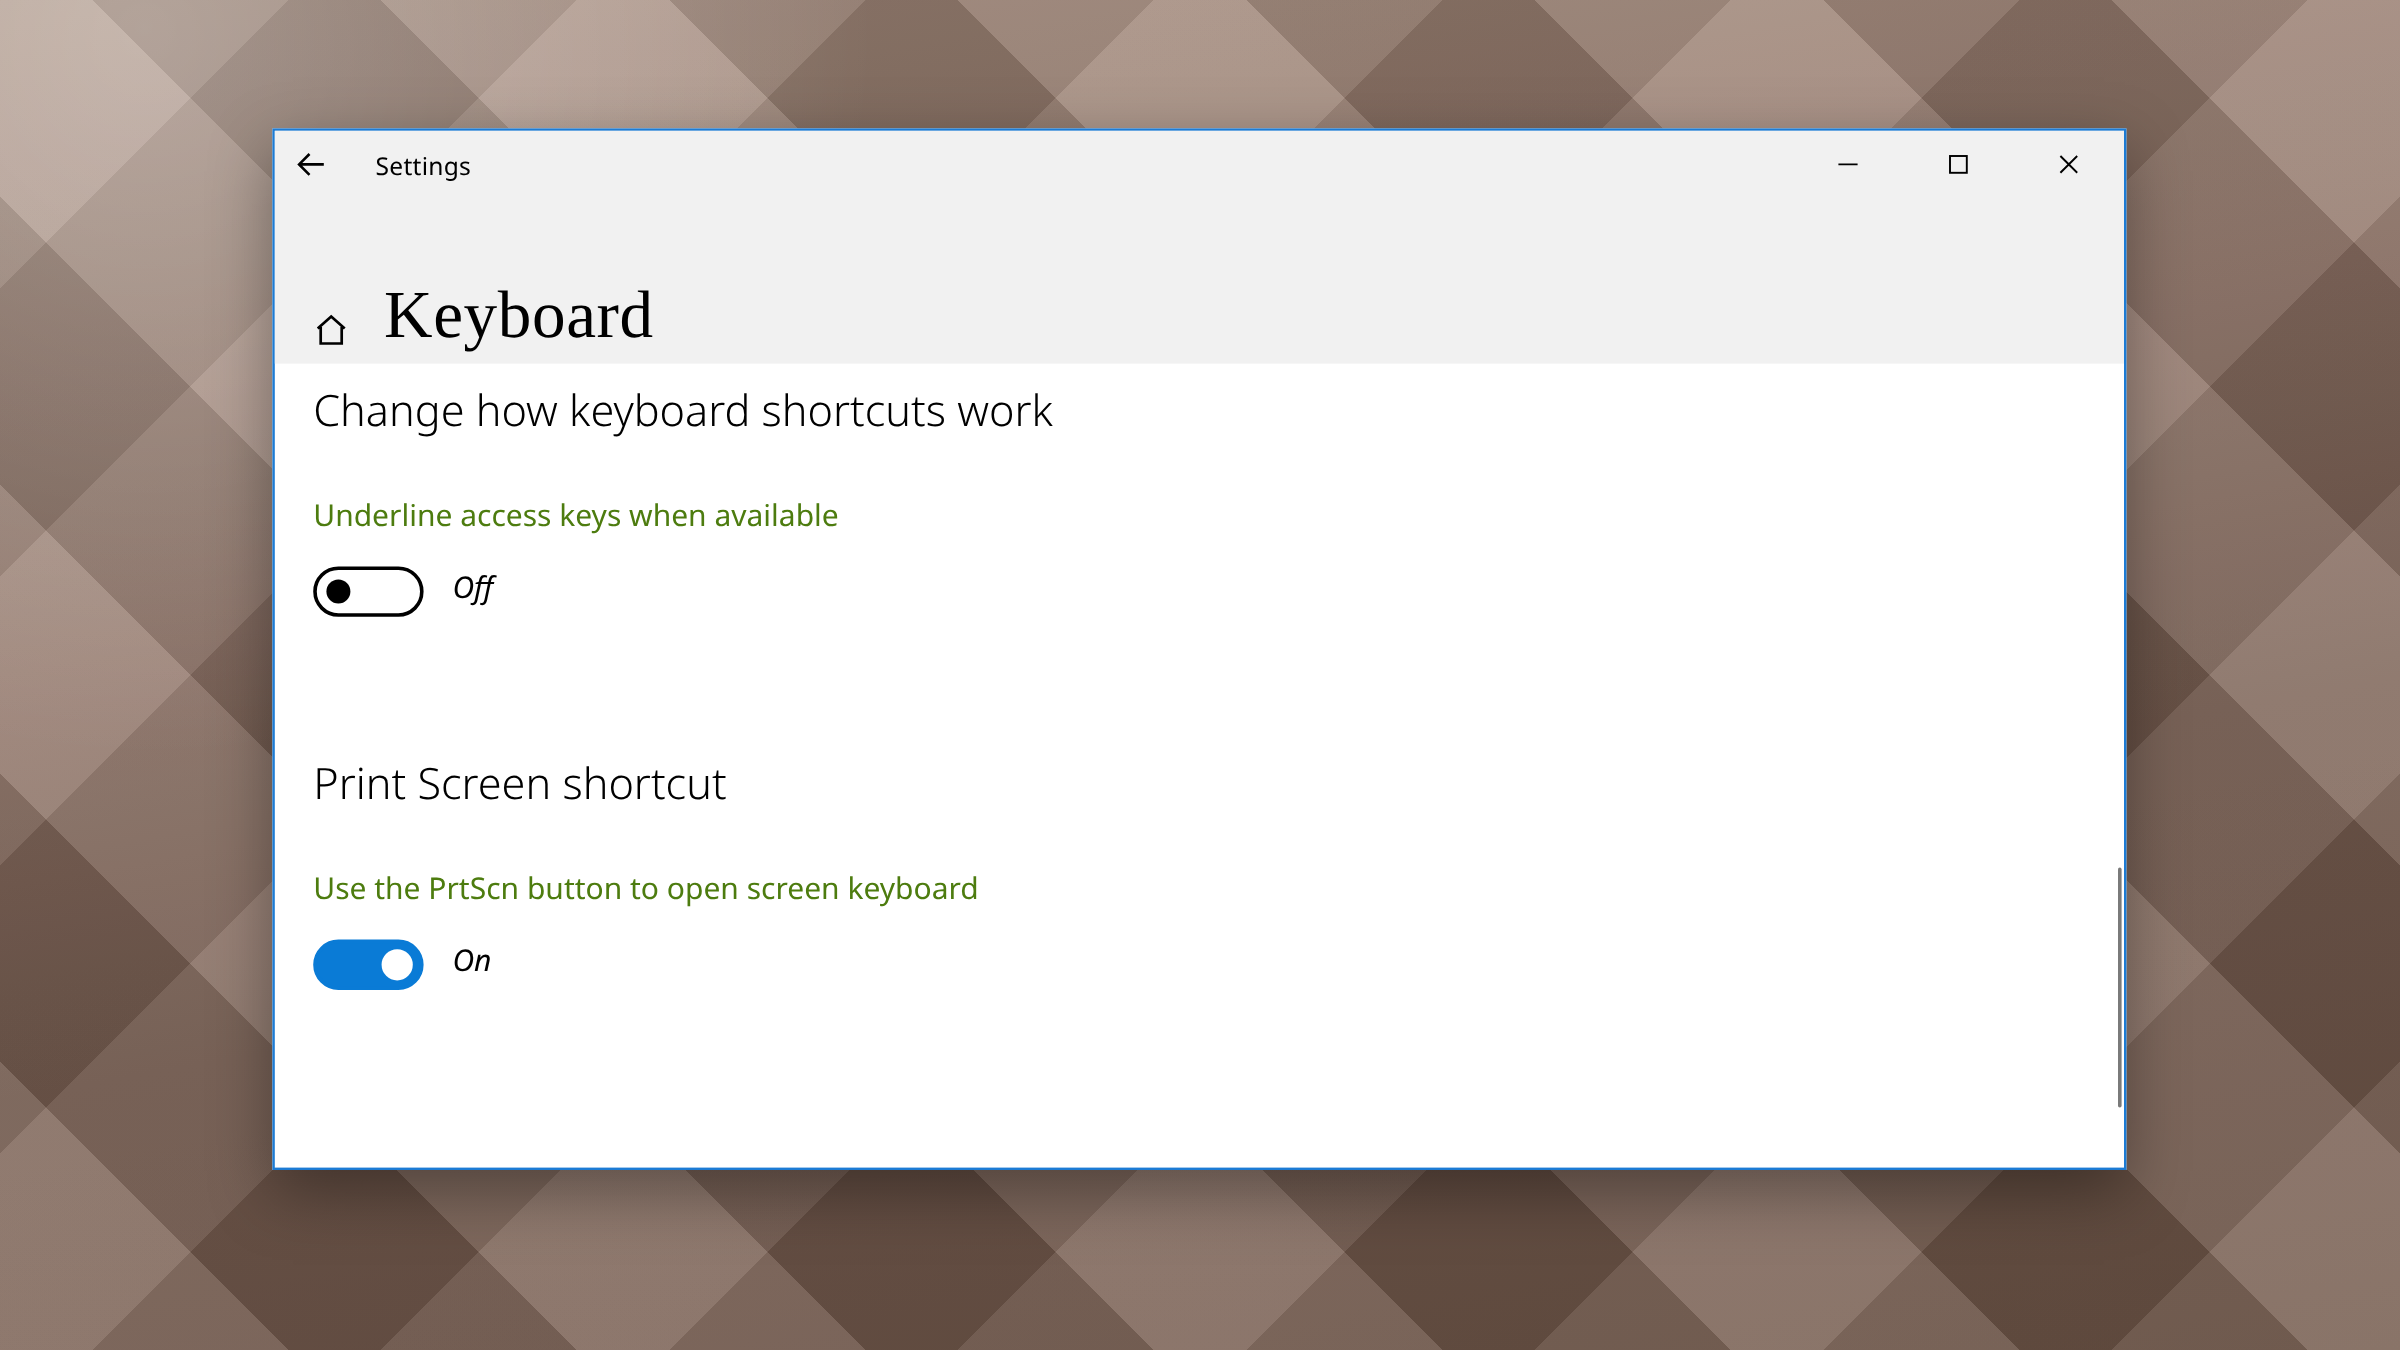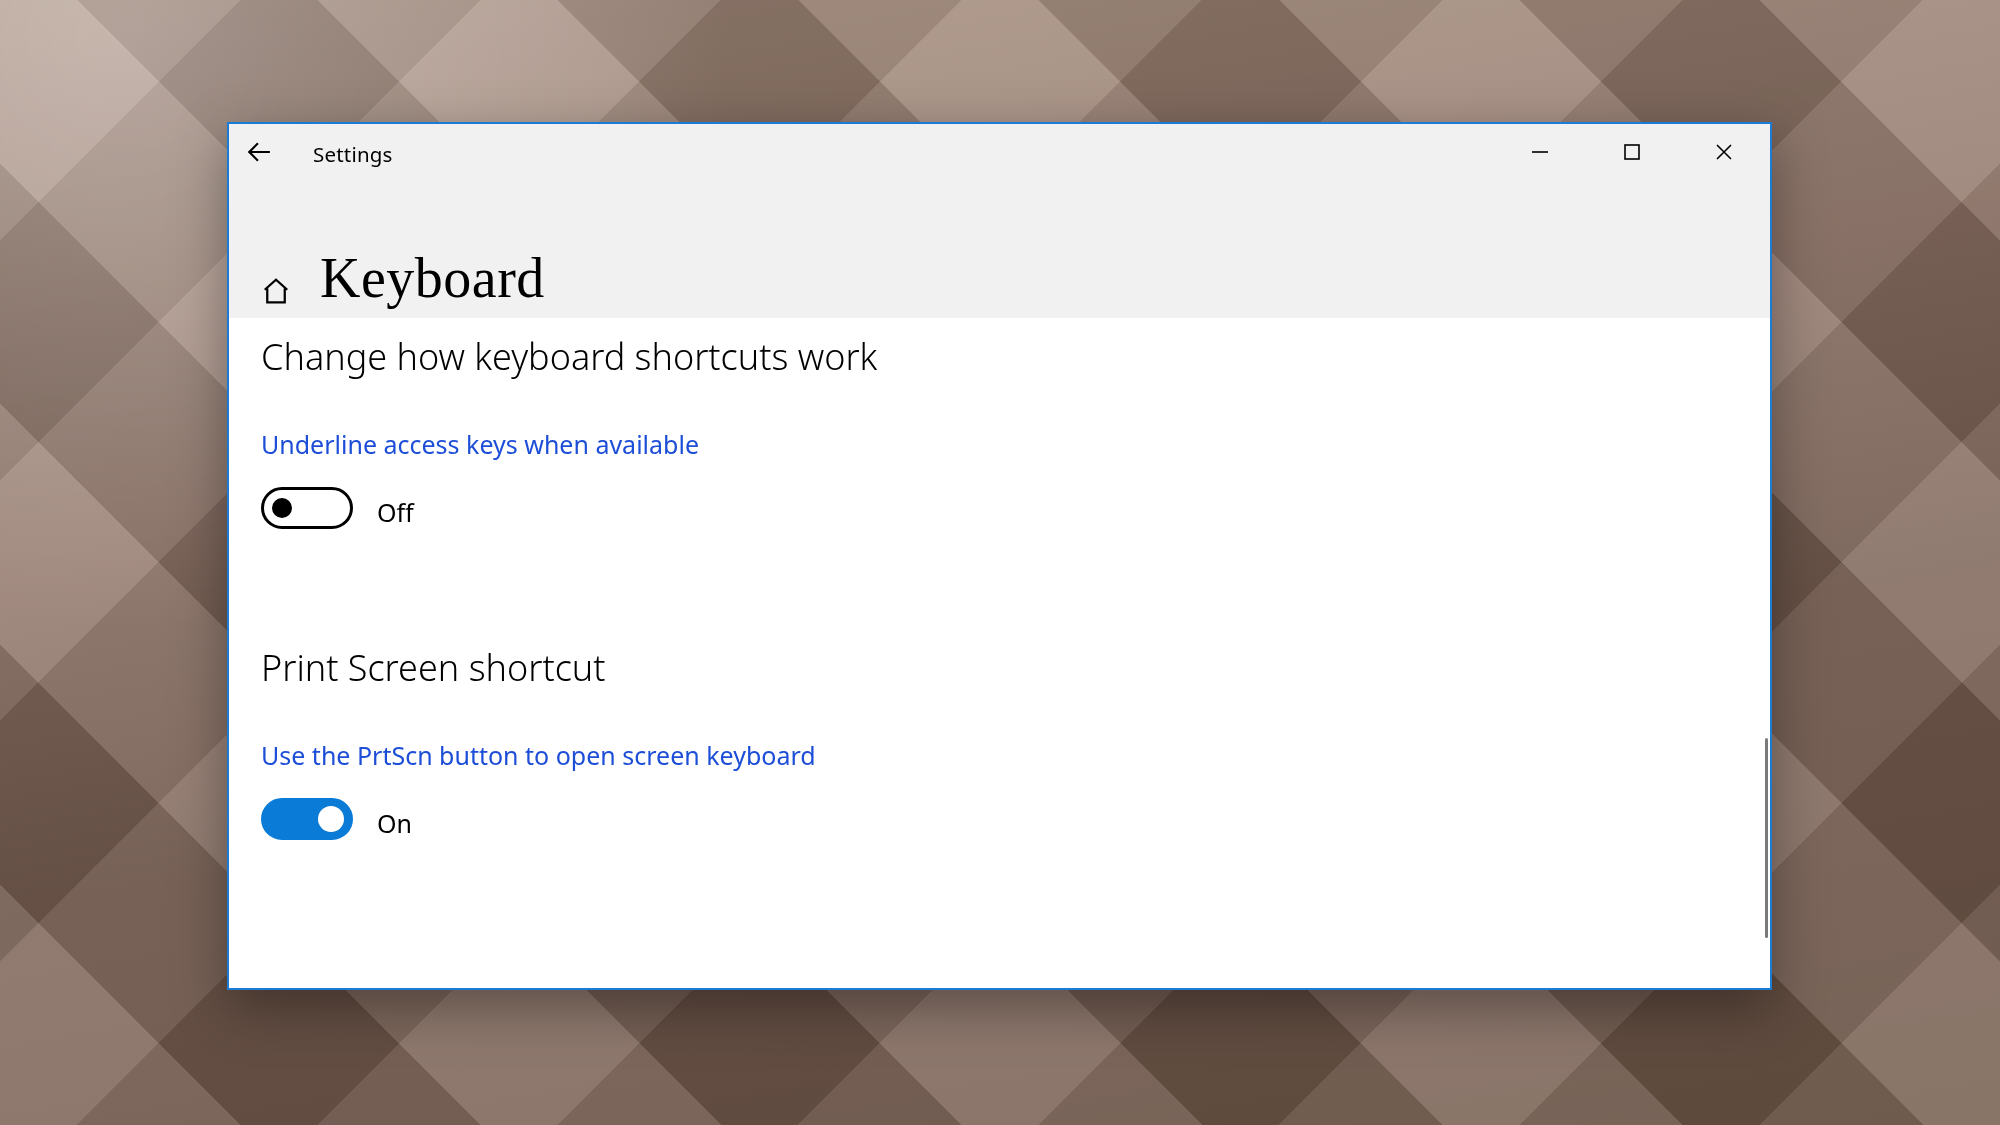--- a/index.html
+++ b/index.html
@@ -23,21 +23,21 @@
           rgba(255,255,255,0.08) 0 170px,
           rgba(0,0,0,0.08)     170px 340px),
         
         linear-gradient(170deg, #a58c7d 0%, #8e7265 38%, #7a6053 62%, #715749 100%);
     }
 
     
     .win {
       position: absolute;
       left: 227px;          
-      top: 122px;
+      top: 107px;
       width: 1545px;
       height: 868px;
       background: #ffffff;
       border: 2px solid #1c7bd4;
       box-shadow: 0 18px 50px rgba(0,0,0,0.35);
     }
 
     
     .header {
       height: 194px;
@@ -101,28 +101,29 @@
     .subhead {
       font-size: 36px;
       font-weight: 300;
       color: #000;
       margin-top: 14px;
     }
     .subhead.second { margin-top: 114px; }
 
     .opt-label {
       font-size: 25px;
-      color: #1d4ed8;
+      color: #4d7c0f;
       margin-top: 46px;
     }
 
     .toggle-row {
-      display: flex; align-items: flex-end;
+      display: flex; align-items: flex-start;
       margin-top: 26px;
       gap: 24px;
+      font-style: italic;
     }
     .toggle {
       width: 92px; height: 42px;
       border-radius: 42px;
       position: relative;
       cursor: default;
     }
     .toggle.off {
       background: #fff;
       border: 3px solid #000;

